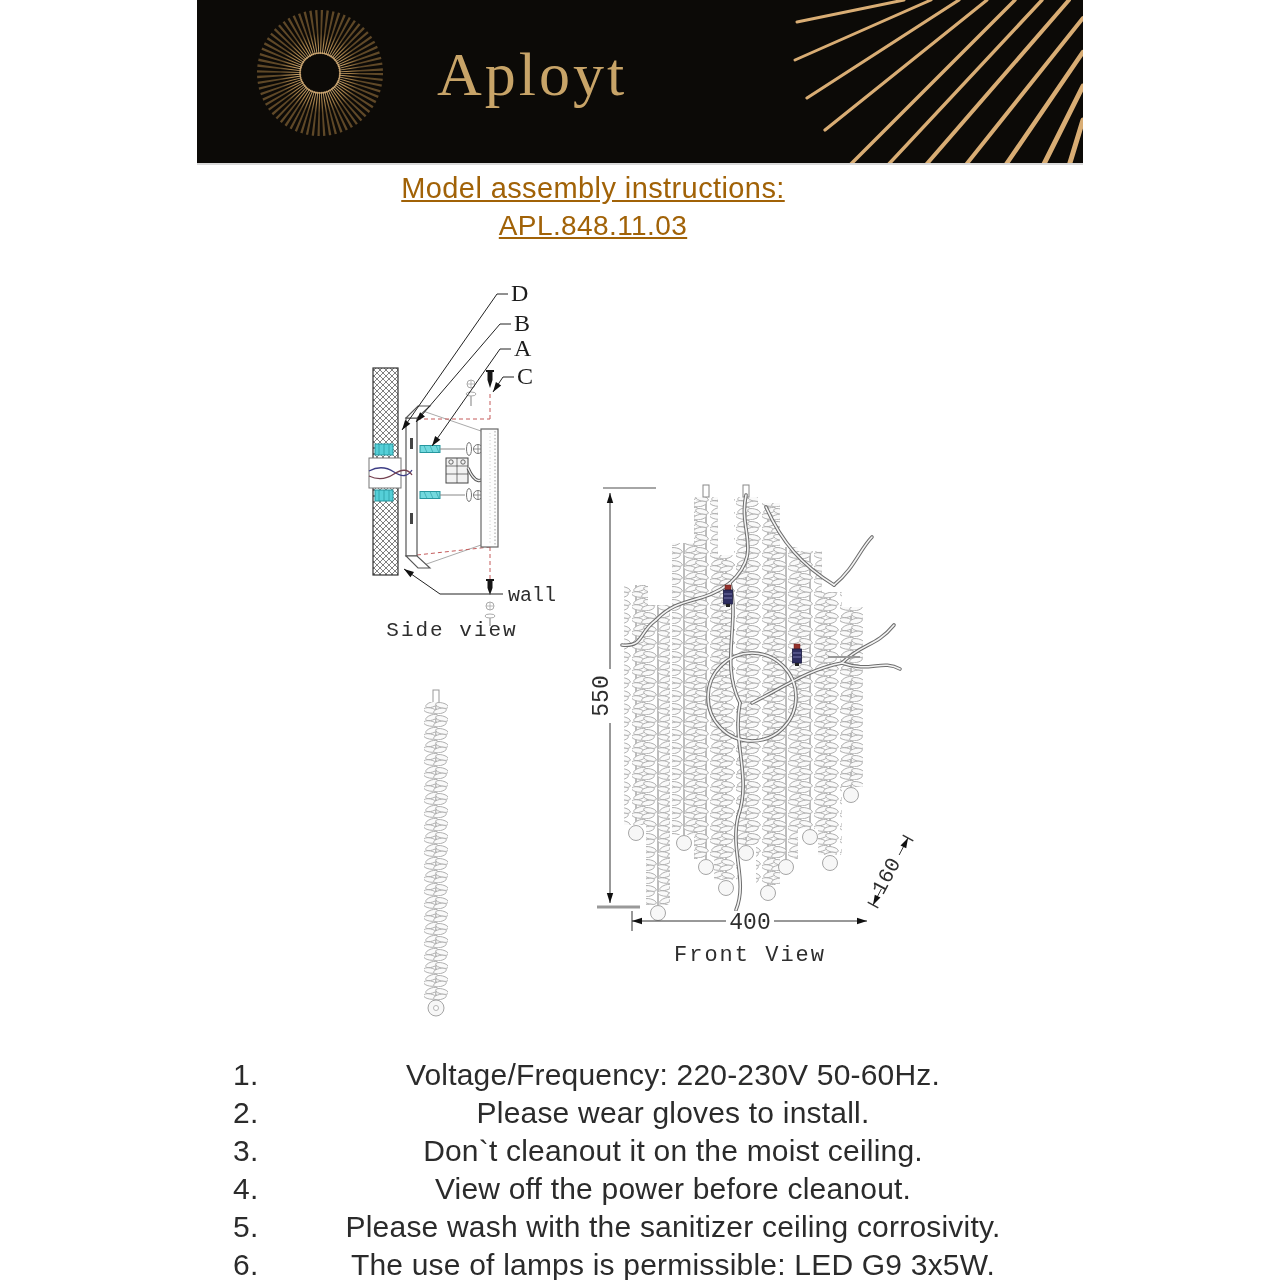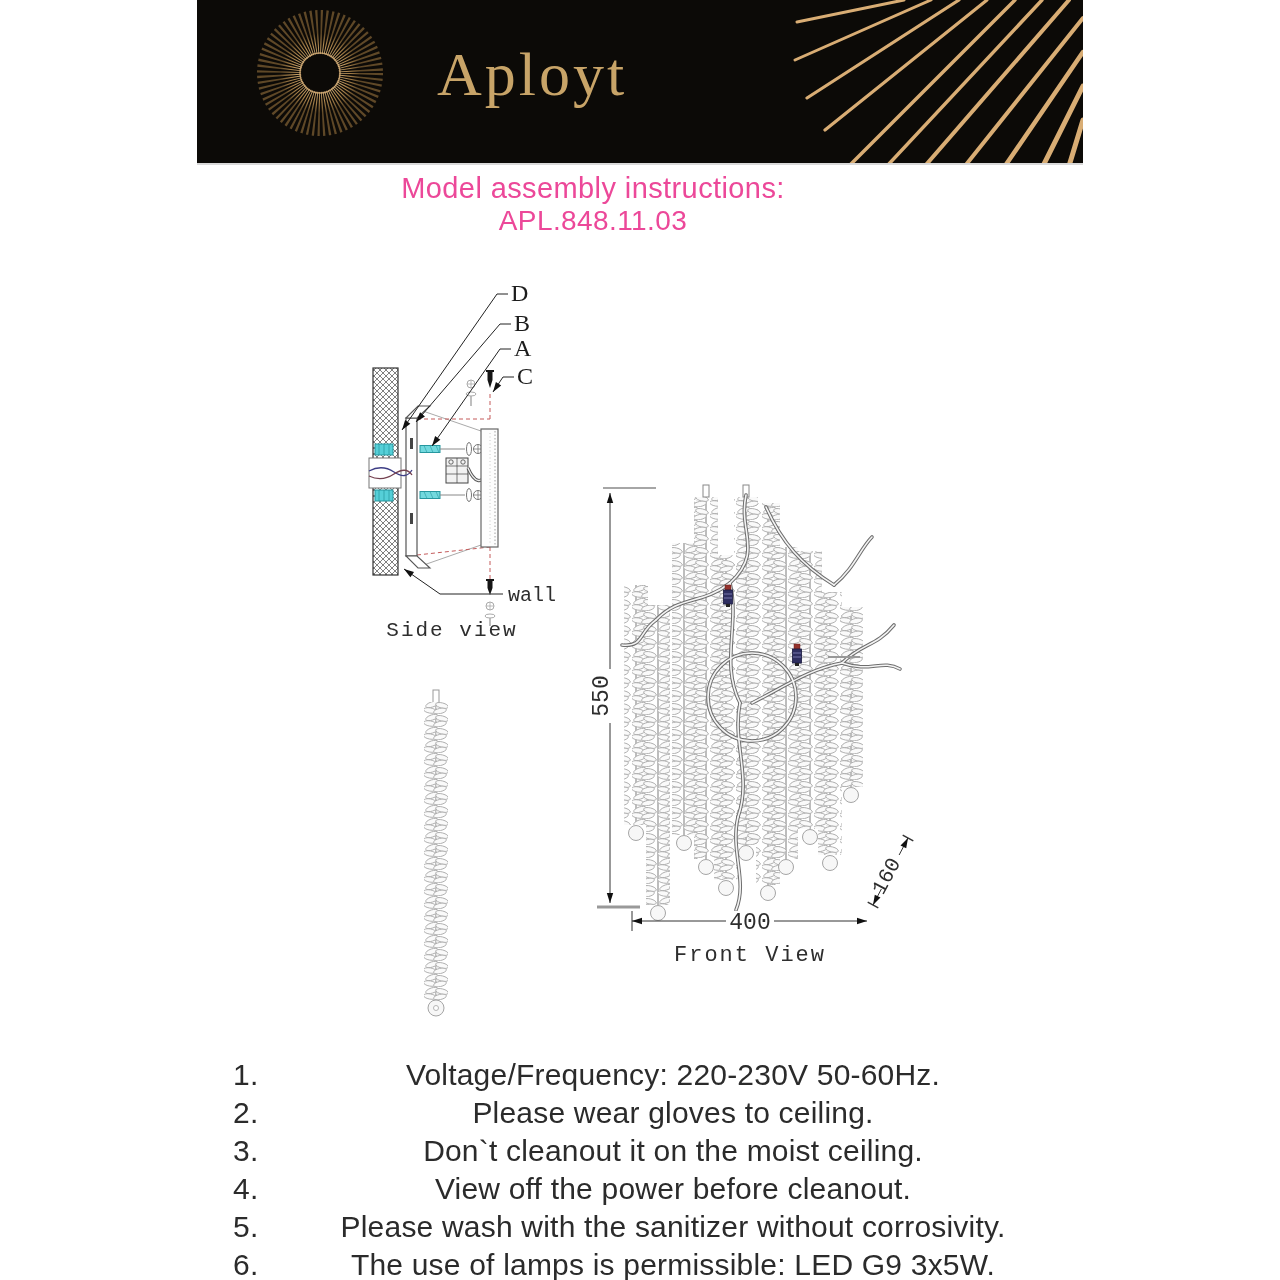--- a/index.html
+++ b/index.html
@@ -1,23 +1,23 @@
 <!DOCTYPE html>
 <html><head>
 <meta charset="utf-8">
 <style>
   html,body{margin:0;padding:0;background:#ffffff;}
   .page{position:relative;width:1280px;height:1280px;background:#ffffff;overflow:hidden;
         font-family:"Liberation Sans","DejaVu Sans",sans-serif;padding-left:40px;}
   .banner{position:absolute;left:197px;top:0;width:886px;height:163px;background:#0c0a07;
           border-bottom:2px solid #d9d9d9;}
   .banner svg{display:block;}
-  .title-block{position:absolute;left:0;top:172px;width:1186px;text-align:center;color:#ec4899;}
+  .title-block{position:absolute;left:0;top:172px;width:1186px;text-align:center;color:#a16207;text-decoration:underline;}
   .title-line1{font-size:29px;letter-spacing:.4px;}
-  .title-line2{font-size:28px;letter-spacing:.4px;}
+  .title-line2{font-size:28px;margin-top:5px;letter-spacing:.4px;}
   .diagram{position:absolute;}
   .sideview{left:350px;top:268px;}
   .frontview{left:580px;top:455px;}
   .stranddetail{left:398px;top:688px;}
   .cad{font-family:"Liberation Mono","DejaVu Sans Mono",monospace;fill:#2e2e2e;}
   .cadserif{font-family:"Liberation Serif","DejaVu Serif",serif;fill:#1c1c1c;}
   .instructions{position:absolute;left:233px;top:1056px;width:830px;color:#2b2b2b;}
   .inst-row{display:flex;line-height:38px;font-size:30px;letter-spacing:.2px;}
   .inst-num{width:50px;flex:0 0 50px;}
   .inst-text{flex:1;white-space:nowrap;text-align:center;}
@@ -332,33 +332,33 @@
     </g>
   </svg>
 
   <div class="instructions">
     <div class="inst-row">
       <span class="inst-num">1.</span>
       <span class="inst-text">Voltage/Frequency: 220-230V 50-60Hz.</span>
     </div>
     <div class="inst-row">
       <span class="inst-num">2.</span>
-      <span class="inst-text">Please wear gloves to ceiling.</span>
+      <span class="inst-text">Please wear gloves to install.</span>
     </div>
     <div class="inst-row">
       <span class="inst-num">3.</span>
       <span class="inst-text">Don`t cleanout it on the moist ceiling.</span>
     </div>
     <div class="inst-row">
       <span class="inst-num">4.</span>
       <span class="inst-text">View off the power before cleanout.</span>
     </div>
     <div class="inst-row">
       <span class="inst-num">5.</span>
-      <span class="inst-text">Please wash with the sanitizer without corrosivity.</span>
+      <span class="inst-text">Please wash with the sanitizer ceiling corrosivity.</span>
     </div>
     <div class="inst-row">
       <span class="inst-num">6.</span>
       <span class="inst-text">The use of lamps is permissible: LED G9 3x5W.</span>
     </div>
   </div>
 
 </div>
 
 </body></html>

